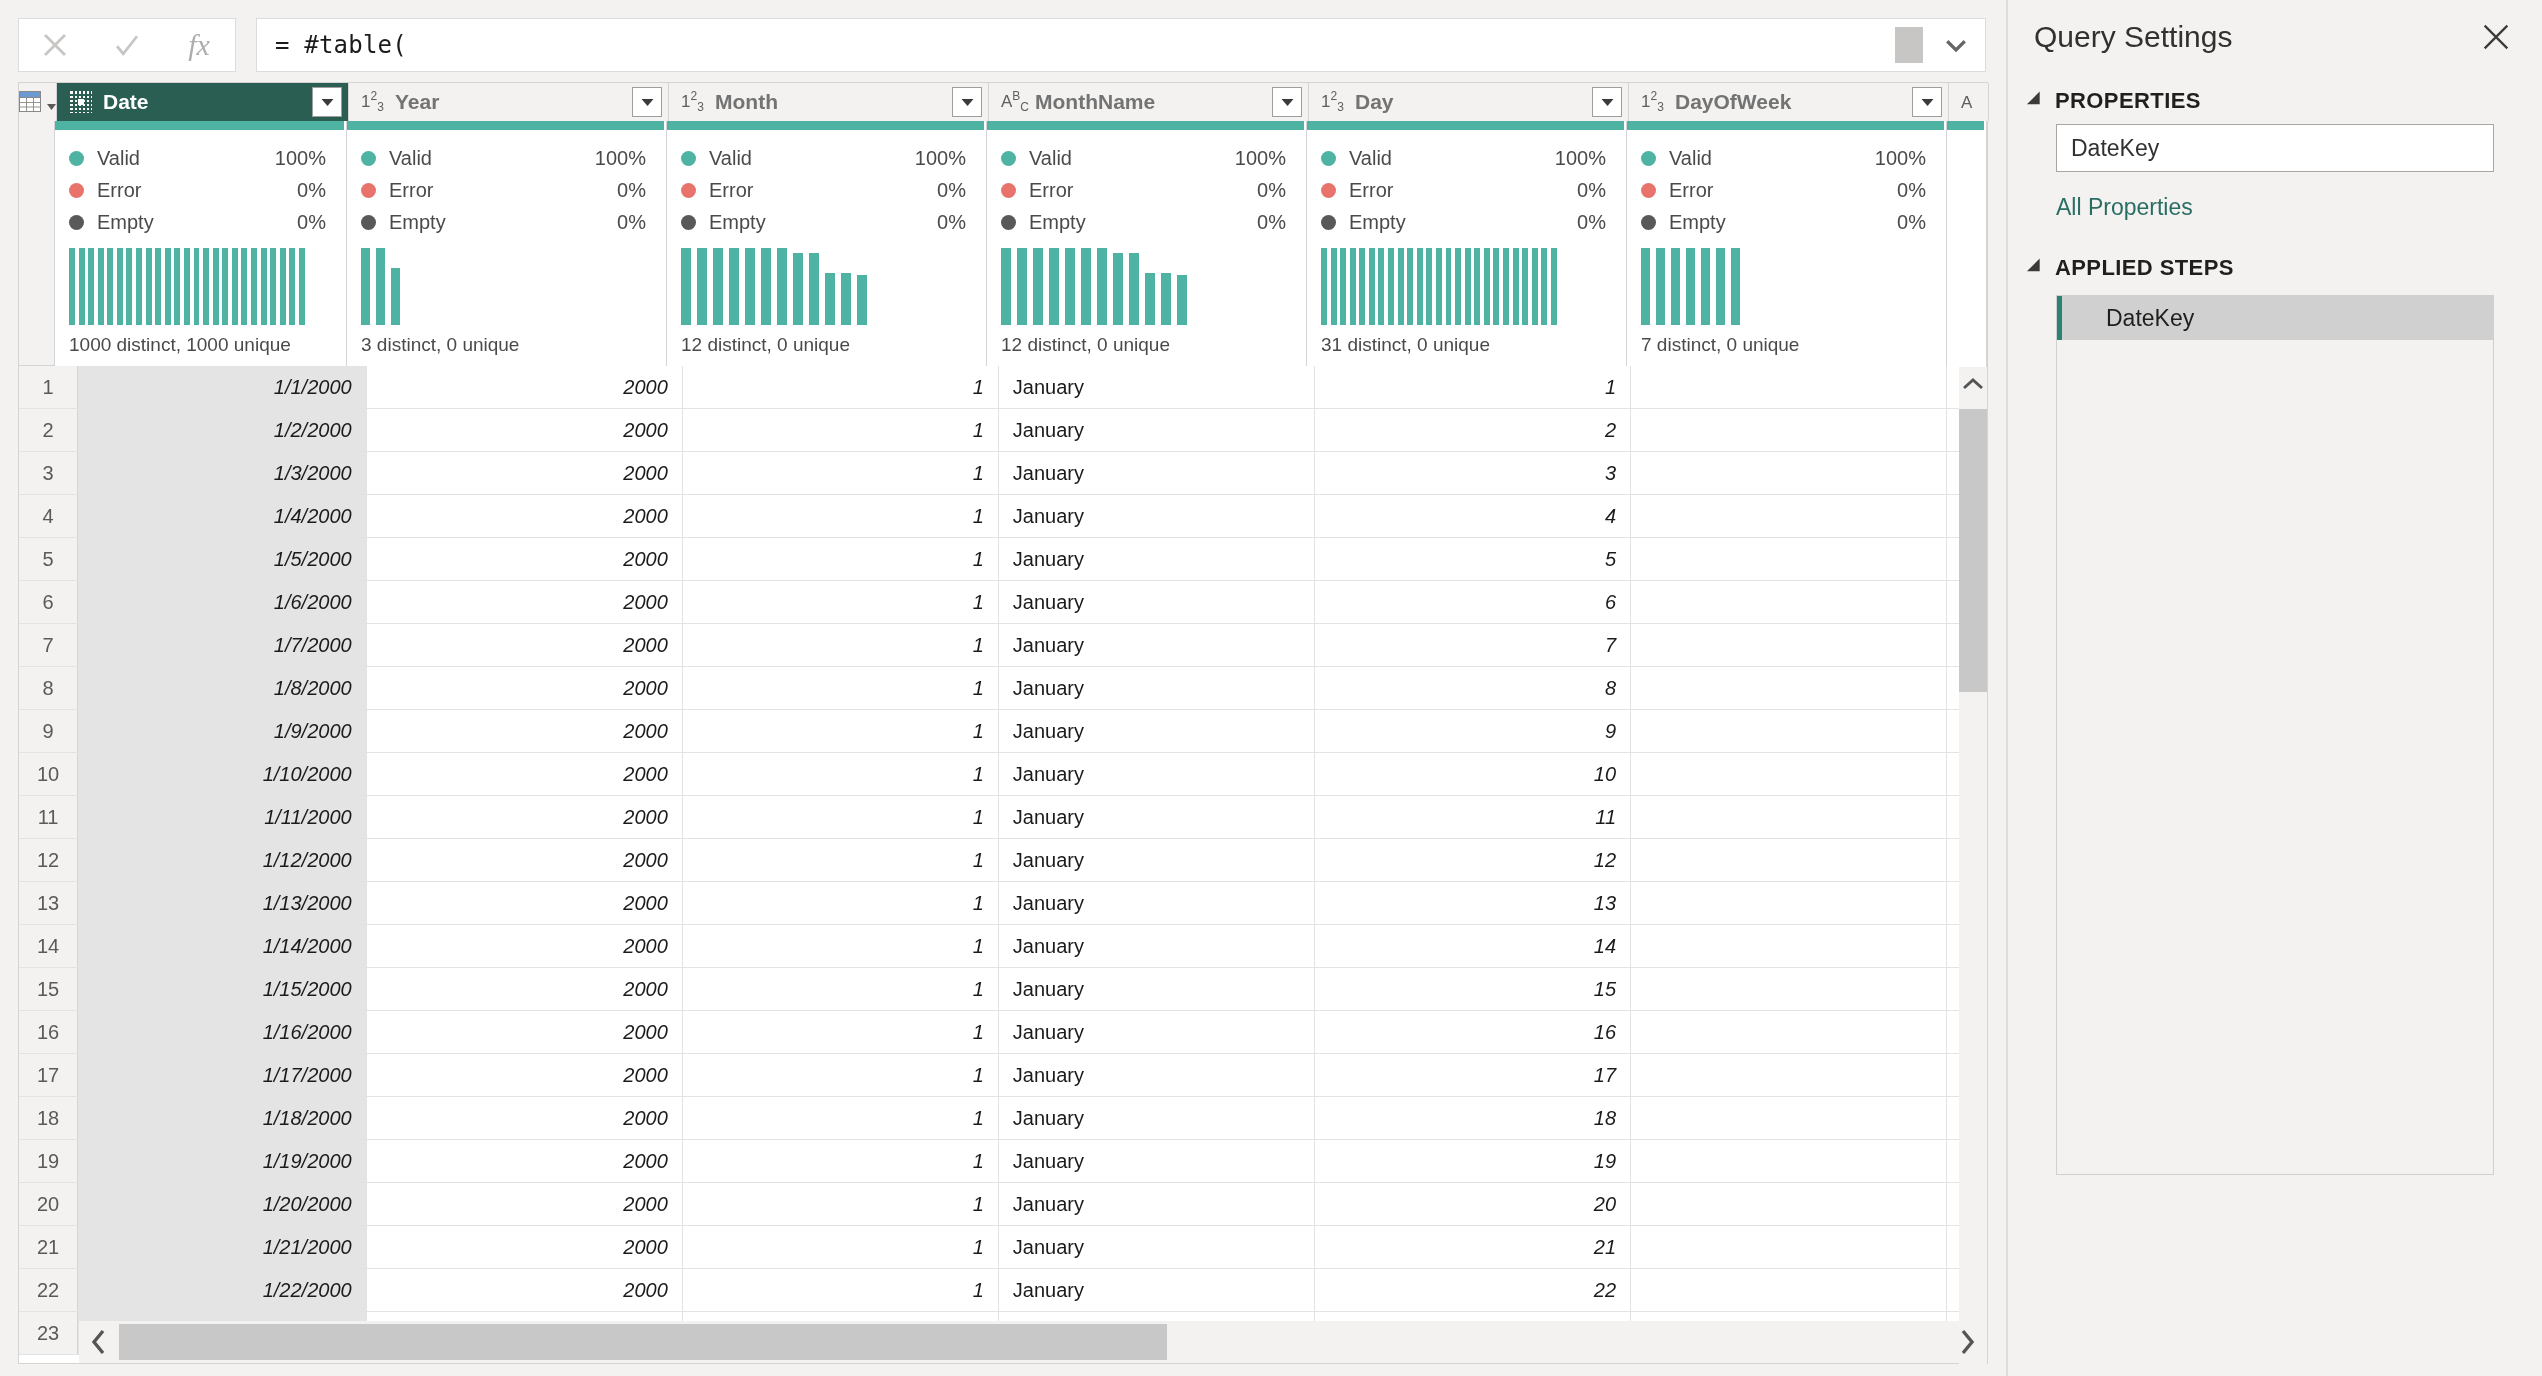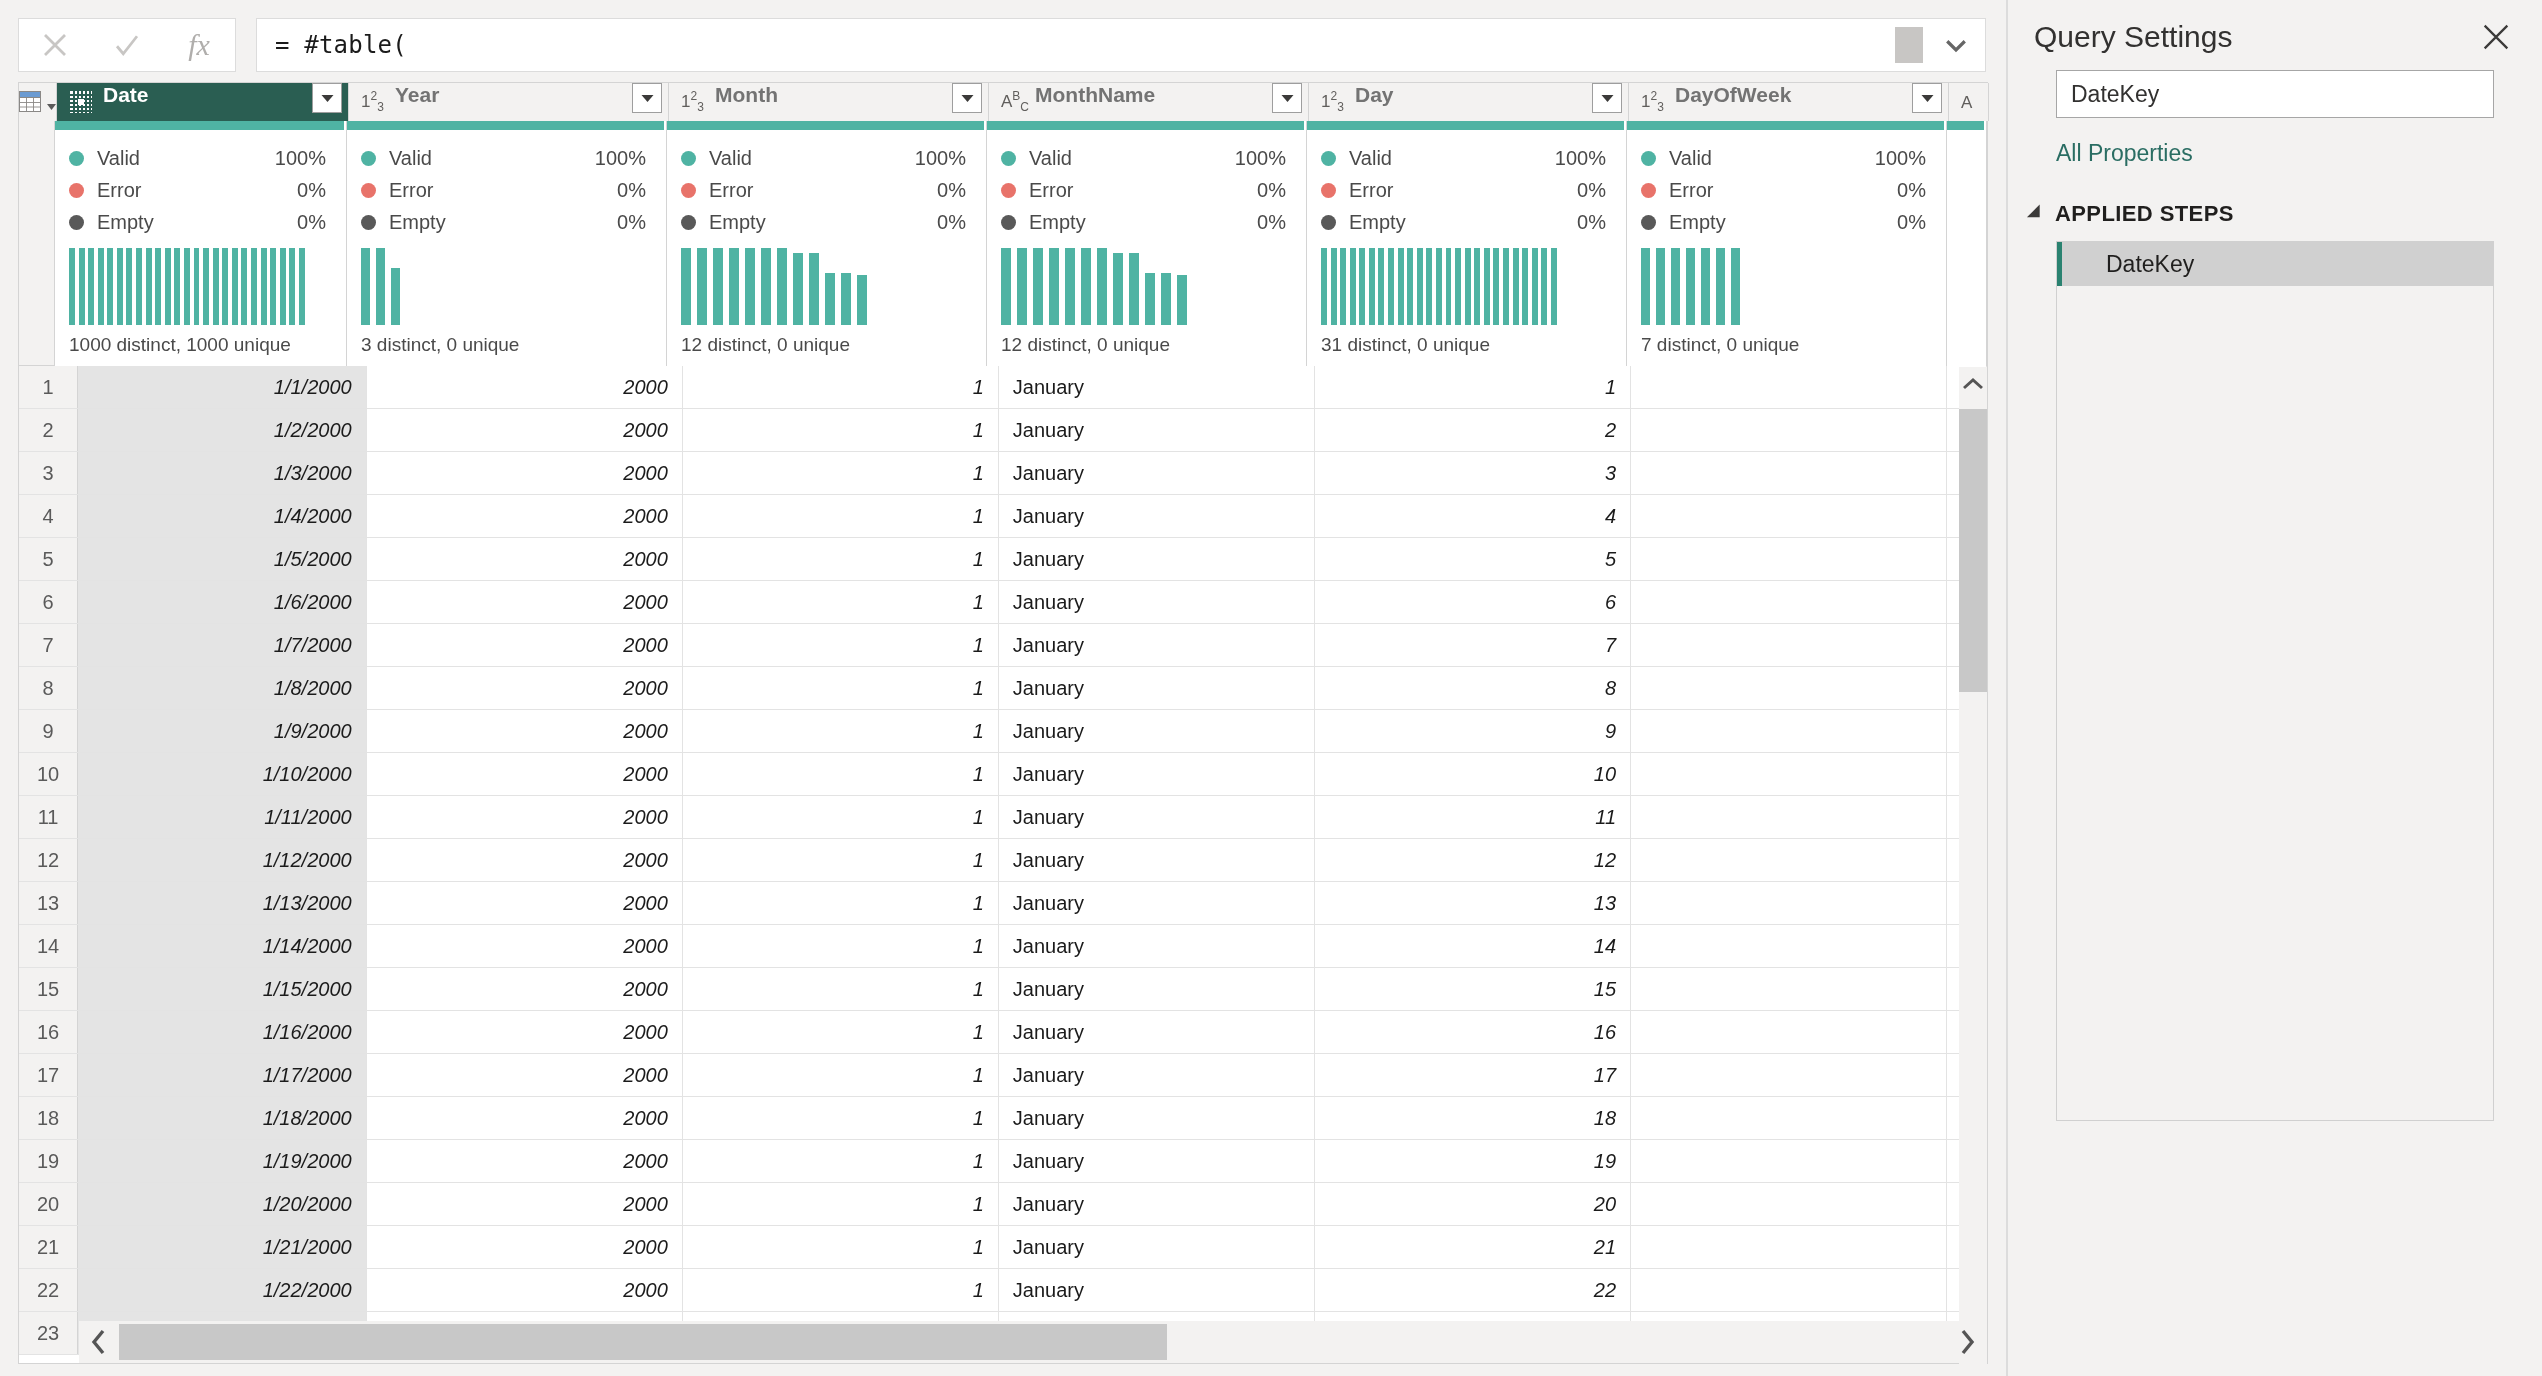--- a/index.html
+++ b/index.html
@@ -39,21 +39,21 @@
   .c-2 { width: 320px; }  
   .c-3 { width: 320px; }  
   .c-4 { width: 320px; }  
   .c-5 { width: 320px; }  
   .c-6 { width: 40px;  }  
 
   
   #header-row { display: flex; height: 38px; background: #f3f2f1; border-bottom: 1px solid #d4d4d4; }
   #corner-cell { width: 60px; height: 38px; background: #f3f2f1; border-right: 1px solid #d4d4d4;
                  display: flex; align-items: center; justify-content: center; gap: 2px; }
-  .hdr { height: 38px; display: flex; padding: 0 6px 0 12px;
+  .hdr { height: 38px; display: flex; align-items: center; padding: 0 6px 0 12px;
          border-right: 1px solid #d4d4d4; background: #f3f2f1; position: relative; }
   .hdr.selected { background: #2a5e52; }
   .hdr-type { width: 34px; flex: 0 0 34px; display: flex; align-items: center;
               justify-content: flex-start; color: #605e5c; }
   .hdr-name { flex: 1; font-size: 21px; font-weight: bold; color: #737373;
               white-space: nowrap; overflow: hidden; }
   .hdr.selected .hdr-name { color: #ffffff; }
   .hdr-filter { width: 30px; height: 30px; flex: 0 0 30px; background: #ffffff;
                 border: 1px solid #9e9e9e; display: flex; align-items: center; justify-content: center; }
 
@@ -750,20 +750,24 @@
   <div id="right-pane">
     <div id="qs-header">
       <div id="qs-title">Query Settings</div>
       <div id="qs-close">
         <svg width="34" height="34" viewBox="0 0 24 24">
             <path d="M4 4 L20 20 M20 4 L4 20" stroke="#3b3a39" stroke-width="1.6" fill="none"></path>
           </svg>
       </div>
     </div>
 
+    <div class="section-head">
+      <span class="tri"></span>
+      <span class="section-title">PROPERTIES</span>
+    </div>
 
     <div id="qs-name-input">DateKey</div>
     <div id="qs-allprops">All Properties</div>
 
     <div class="section-head" style="padding-top:34px;">
       <span class="tri"></span>
       <span class="section-title">APPLIED STEPS</span>
     </div>
 
     <div id="steps-box">

